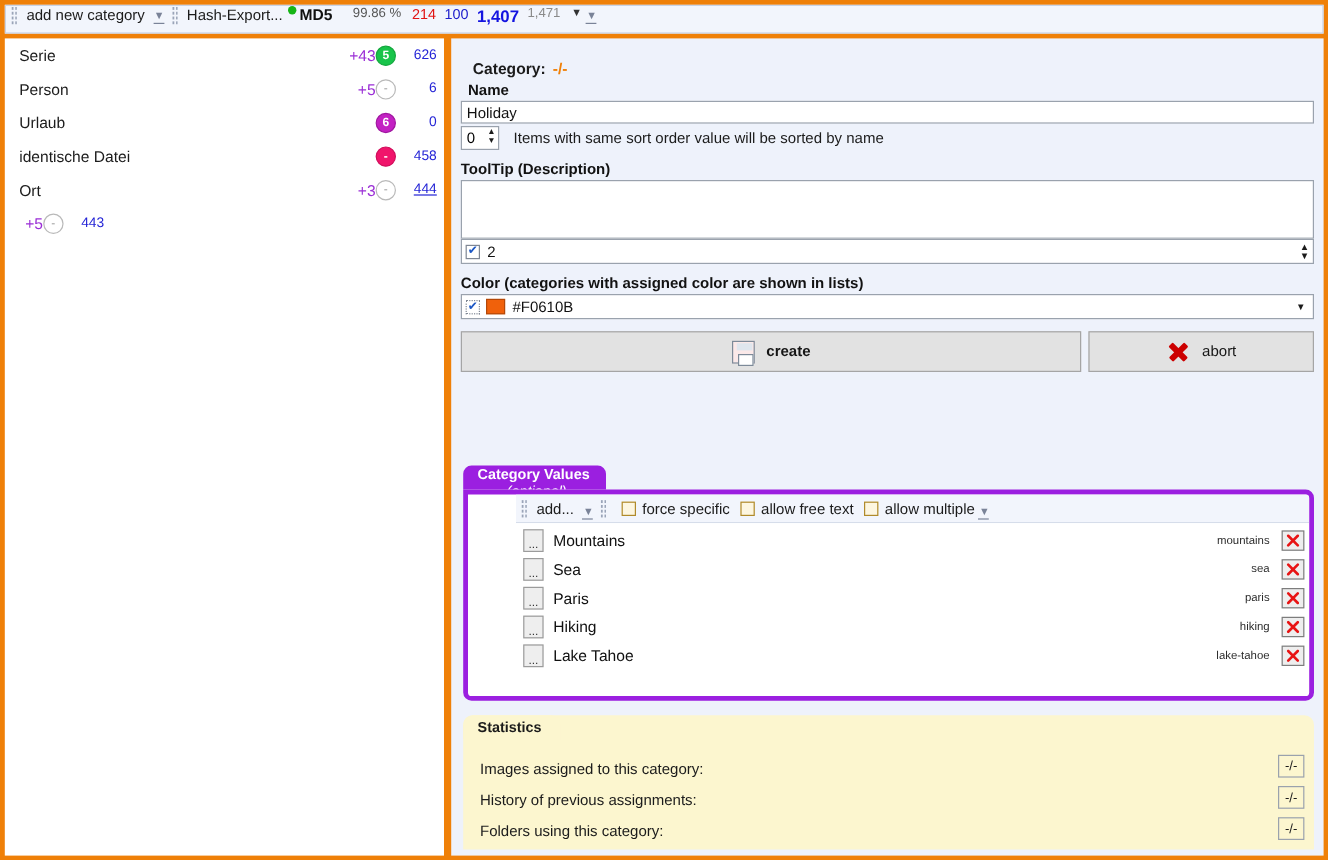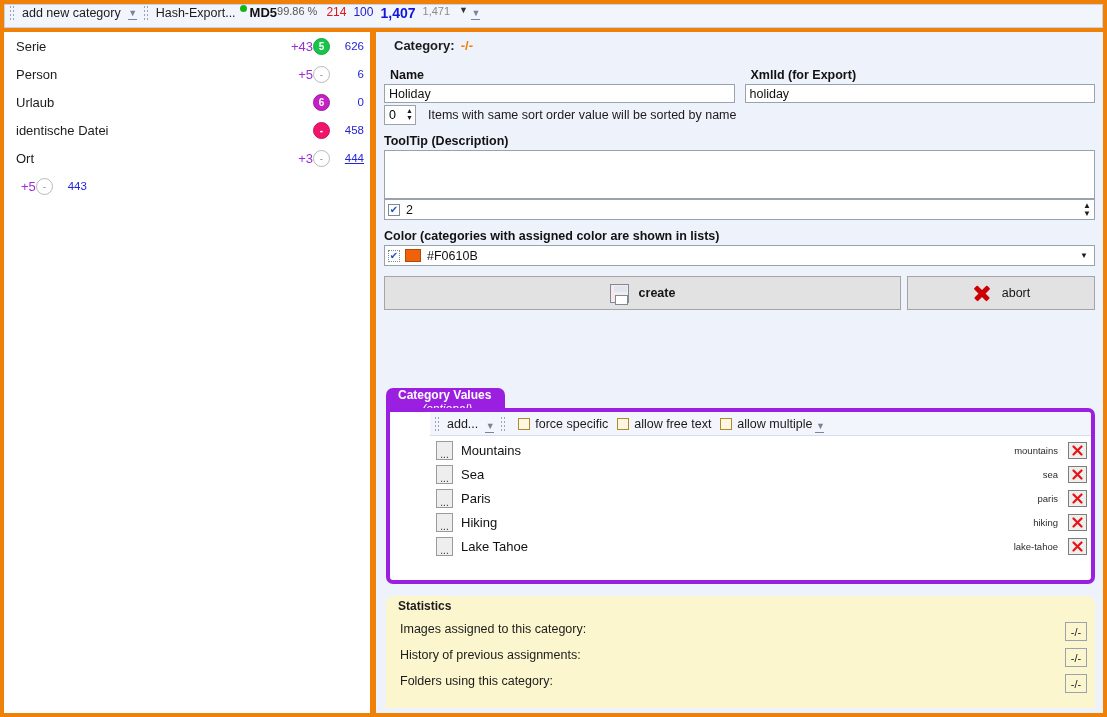--- a/index.html
+++ b/index.html
@@ -62,21 +62,21 @@
     width: 9px; height: 1px;
     background: #7a8398;
     margin-top: 1px;
   }
   .dot-green {
     width: 7px; height: 7px; border-radius: 50%;
     background: #16b516; display: inline-block;
     margin-right: 3px;
   }
   .md5 { font-weight: bold; font-size: 13px; color: #111; }
-  .pct { color: #555; font-size: 11px; margin-left: 0; }
+  .pct { color: #555; font-size: 11px; margin-left: 17px; }
   .n-red { color: #e11414; font-size: 12px; margin-left: 9px; }
   .n-blue { color: #2020cc; font-size: 12px; margin-left: 7px; }
   .n-bigblue { color: #1313e0; font-size: 14px; font-weight: bold; margin-left: 7px; }
   .n-gray { color: #8a8a8a; font-size: 11px; margin-left: 7px; }
   .caret-small {
     color: #333; font-size: 9px; margin-left: 9px;
   }
 
   
   .leftpanel {
@@ -121,21 +121,21 @@
   
   .rightpanel {
     position: absolute;
     left: 376px; top: 32px;
     width: 727px; height: 681px;
     background: #eef2fb;
     overflow: hidden;
   }
   .cat-tab {
     position: absolute;
-    left: 4px; top: 0px;
+    left: 4px; top: 12px;
     height: 26px;
     background: #eef2fb;
     border-radius: 0 12px 0 0;
     padding: 0 22px 0 14px;
     display: flex; align-items: center;
     font-size: 13px; font-weight: bold;
     color: #1b1b1b;
   }
   .cat-tab .val { color: #ef8008; margin-left: 6px; font-weight: bold; }
 
@@ -350,21 +350,21 @@
     height: 20px;
     padding: 0 16px 0 12px;
     display: flex; align-items: center;
     background: #fcf6cf;
     border-radius: 8px 8px 0 0;
     font-size: 12px; font-weight: bold; color: #1b1b1b;
   }
   .stat-row {
     position: absolute;
     left: 0; width: 709px; height: 26px;
-    display: flex; align-items: flex-start;
+    display: flex; align-items: flex-end;
     padding: 0 8px 0 14px;
     font-size: 12.5px; color: #1b1b1b;
   }
   .stat-label { flex: 1 1 auto; }
   .stat-val {
     width: 22px; height: 19px;
     border: 1px solid #9aa2ad;
     background: #fcf6cf;
     display: flex; align-items: center; justify-content: center;
     font-size: 11px; color: #1b1b1b;
@@ -443,24 +443,20 @@
       <span>Category:</span>
       <span class="val">-/-</span>
     </div>
 
     <div class="form">
 
       <div class="row2" style="margin-top:10px;">
         <div class="col">
           <div class="fld-label">Name</div>
           <div class="txtinput">Holiday</div>
-        </div>
-        <div class="col">
-          <div class="fld-label">XmlId (for Export)</div>
-          <div class="txtinput">holiday</div>
         </div>
       </div>
 
       <div class="sortrow">
         <div class="spinbox">
           <span>0</span>
           <span class="spin-arrows">
             <span>▲</span>
               <span>▼</span>
           </span>

